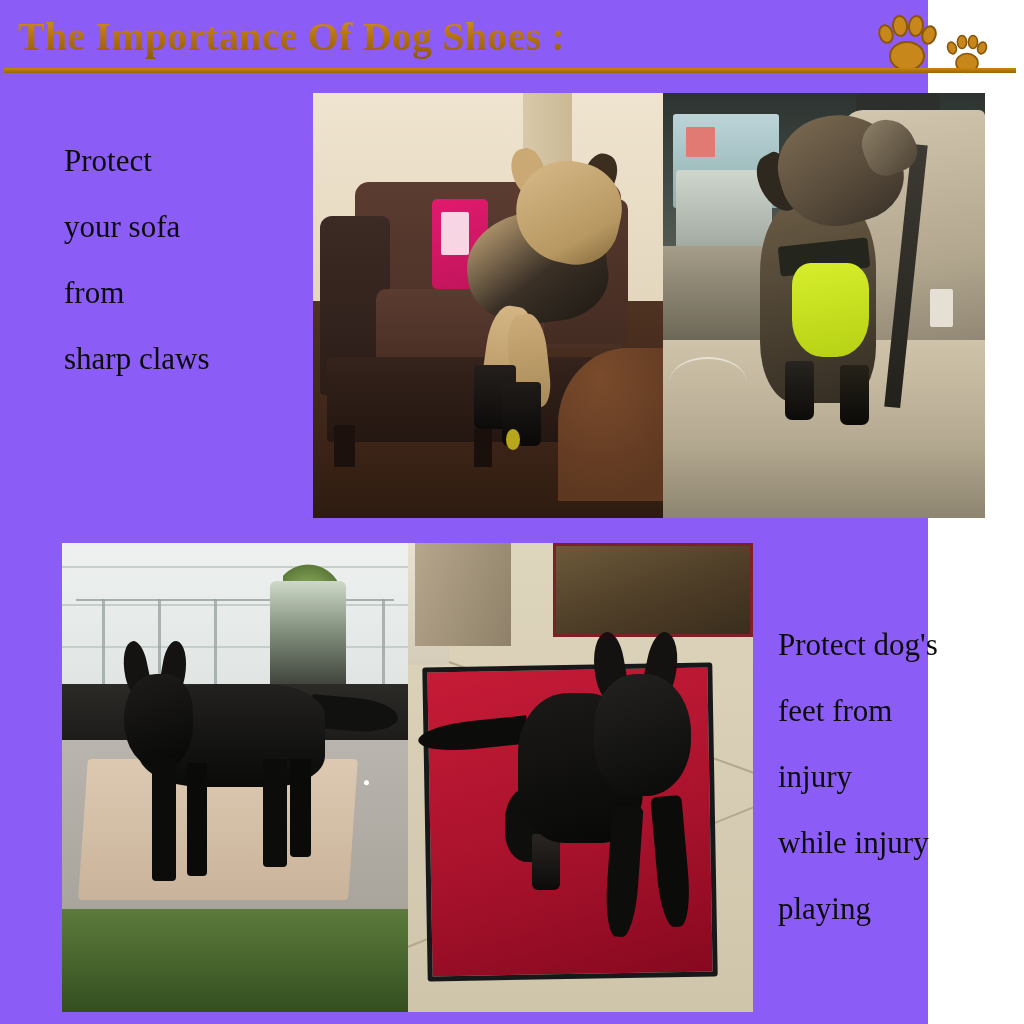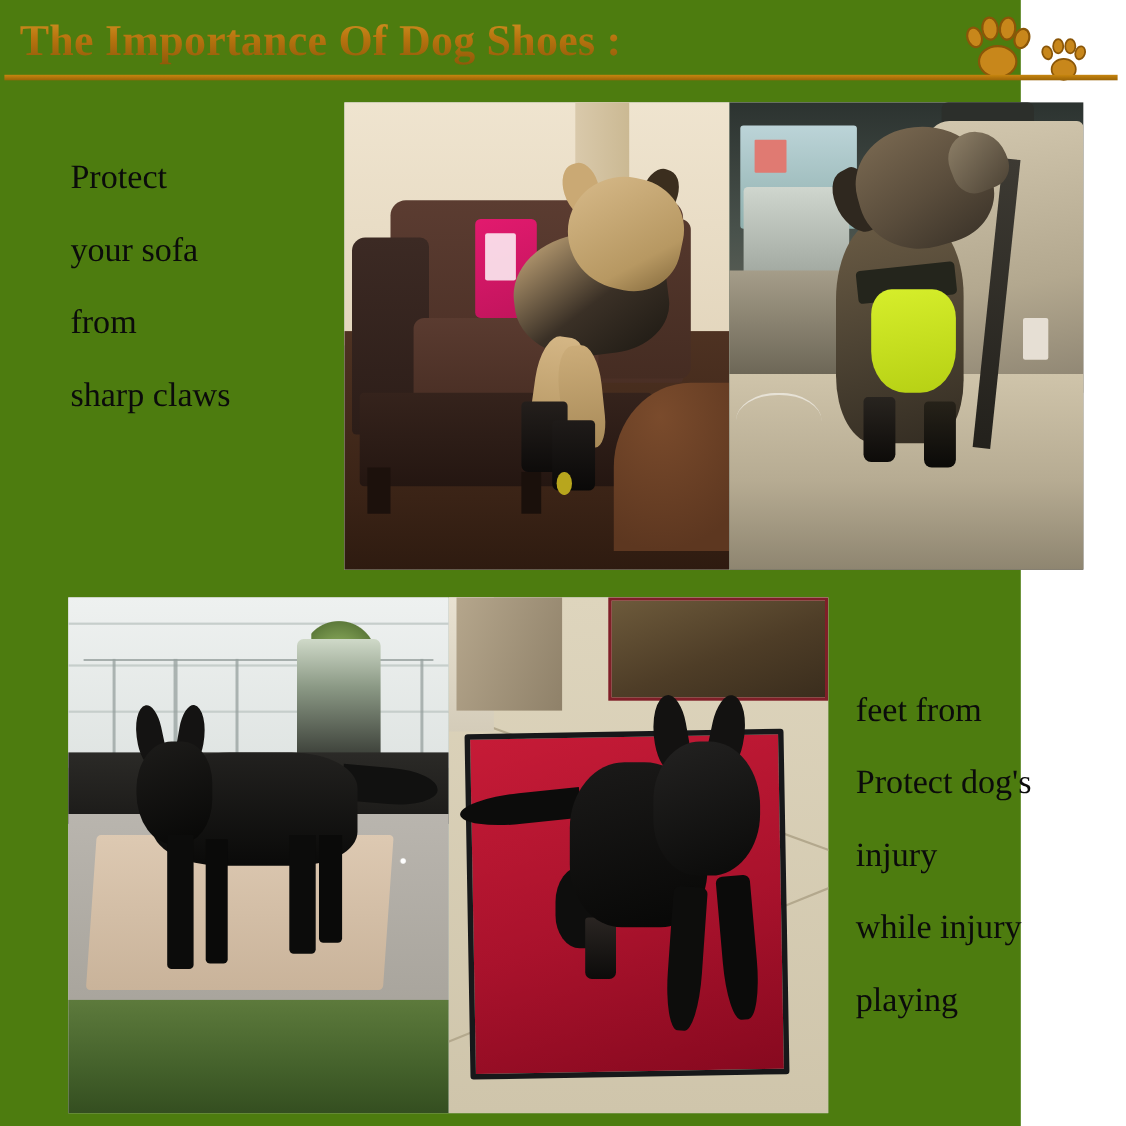--- a/index.html
+++ b/index.html
@@ -10,21 +10,21 @@
     height: 1024px;
     background: #ffffff;
     font-family: "Liberation Serif", "DejaVu Serif", serif;
     overflow: hidden;
   }
 
   .page {
     position: relative;
     width: 928px;
     height: 1024px;
-    background: #4d7c0f;
+    background: #8b5cf6;
   }
 
   
   .header {
     position: absolute;
     left: 0; top: 0;
     width: 1024px;
     height: 80px;
   }
 
@@ -308,22 +308,22 @@
   </div>
 
   <div class="text-block text-left">
     <span class="line">Protect</span>
     <span class="line">your sofa</span>
     <span class="line">from</span>
     <span class="line">sharp claws</span>
   </div>
 
   <div class="text-block text-right">
+    <span class="line">Protect dog's</span>
     <span class="line">feet from</span>
-    <span class="line">Protect dog's</span>
     <span class="line">injury</span>
     <span class="line">while injury</span>
     <span class="line">playing</span>
   </div>
 
   <div class="photo photo-top-left">
     <div class="scene">
       <div class="el p1-wall"></div>
       <div class="el p1-wall-edge"></div>
       <div class="el p1-floor"></div>

